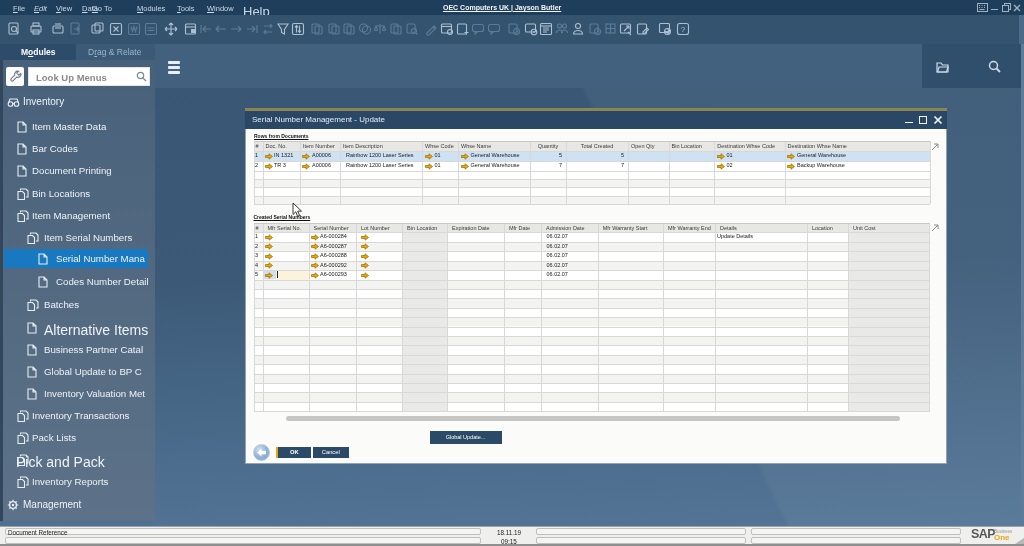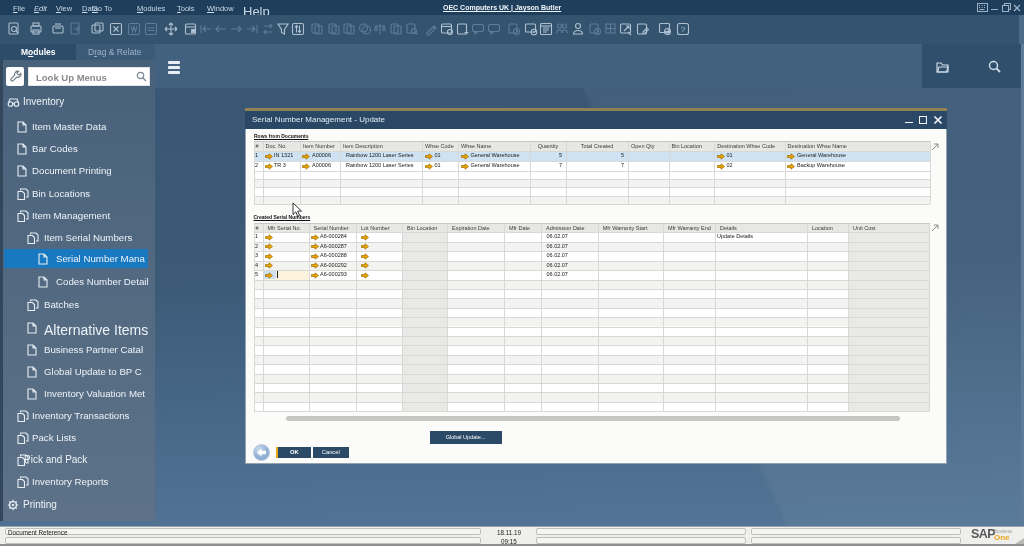--- a/index.html
+++ b/index.html
@@ -299,32 +299,32 @@
 <div class="abs" style="left:32px;top:410.0px;font-size:9.7px;color:#eef3f8;white-space:nowrap;">Inventory Transactions</div>
 <svg class="abs" style="left:17px;top:432.0px;" width="12" height="12" viewBox="0 0 12 12">
       <path d="M3.5 2.5 V1 h5.5 l2 2 V9 h-2" fill="none" stroke="#e8eef4" stroke-width="1.1"></path>
       <path d="M1 3.5 h4.5 l2 2 V11.5 H1 Z" fill="none" stroke="#e8eef4" stroke-width="1.1"></path>
     </svg>
 <div class="abs" style="left:32px;top:432.0px;font-size:9.7px;color:#eef3f8;white-space:nowrap;">Pack Lists</div>
 <svg class="abs" style="left:17px;top:454.0px;" width="12" height="12" viewBox="0 0 12 12">
       <path d="M3.5 2.5 V1 h5.5 l2 2 V9 h-2" fill="none" stroke="#e8eef4" stroke-width="1.1"></path>
       <path d="M1 3.5 h4.5 l2 2 V11.5 H1 Z" fill="none" stroke="#e8eef4" stroke-width="1.1"></path>
     </svg>
-<div class="abs" style="left:24px;top:454.0px;font-size:10px;color:#eef3f8;white-space:nowrap;">Pick and Pack</div>
+<div class="abs" style="left:16px;top:454.0px;font-size:14px;color:#eef3f8;white-space:nowrap;">Pick and Pack</div>
 <svg class="abs" style="left:17px;top:476.0px;" width="12" height="12" viewBox="0 0 12 12">
       <path d="M3.5 2.5 V1 h5.5 l2 2 V9 h-2" fill="none" stroke="#e8eef4" stroke-width="1.1"></path>
       <path d="M1 3.5 h4.5 l2 2 V11.5 H1 Z" fill="none" stroke="#e8eef4" stroke-width="1.1"></path>
     </svg>
 <div class="abs" style="left:32px;top:476.0px;font-size:9.7px;color:#eef3f8;white-space:nowrap;">Inventory Reports</div>
 <svg class="abs" style="left:7px;top:498.5px;" width="12" height="12" viewBox="0 0 12 12">
       <circle cx="6" cy="6" r="3.4" fill="none" stroke="#e8eef4" stroke-width="1.4"></circle>
       <circle cx="6" cy="6" r="1.2" fill="#e8eef4"></circle>
       <path d="M6 0.8 v1.8 M6 9.4 v1.8 M0.8 6 h1.8 M9.4 6 h1.8 M2.3 2.3 l1.3 1.3 M8.4 8.4 l1.3 1.3 M9.7 2.3 L8.4 3.6 M3.6 8.4 L2.3 9.7" stroke="#e8eef4" stroke-width="1.2"></path>
     </svg>
-<div class="abs" style="left:23px;top:498.5px;font-size:10px;color:#eef3f8;white-space:nowrap;">Printing</div>
+<div class="abs" style="left:23px;top:498.5px;font-size:10px;color:#eef3f8;white-space:nowrap;">Management</div>
 <div class="abs" style="left:244.5px;top:108px;width:702.5px;height:2.5px;background:#8e8352;"></div>
 <div class="abs" style="left:244.5px;top:110.5px;width:702.5px;height:18.5px;background:#2a4866;"></div>
 <div class="abs" style="left:252px;top:115px;font-size:8px;color:#e4edf5;">Serial Number Management - Update</div>
 <div class="abs" style="left:905px;top:121.5px;width:8px;height:1.6px;background:#f0f4f8;"></div>
 <div class="abs" style="left:918.5px;top:115.5px;width:8px;height:8px;border:1.6px solid #f0f4f8;"></div>
 <svg class="abs" style="left:932.5px;top:114.5px;" width="10" height="10" viewBox="0 0 10 10">
       <path d="M1.5 1.5 l7 7 M8.5 1.5 l-7 7" stroke="#f0f4f8" stroke-width="1.7"></path>
     </svg>
 <div class="abs" style="left:244.5px;top:129px;width:702.5px;height:335px;background:#fbfbfa;border:1px solid #93a3b0;border-top:none;"></div>
 <div class="abs" style="left:254px;top:132.5px;font-size:5px;font-weight:600;color:#111;text-decoration:underline;">Rows from Documents</div>

